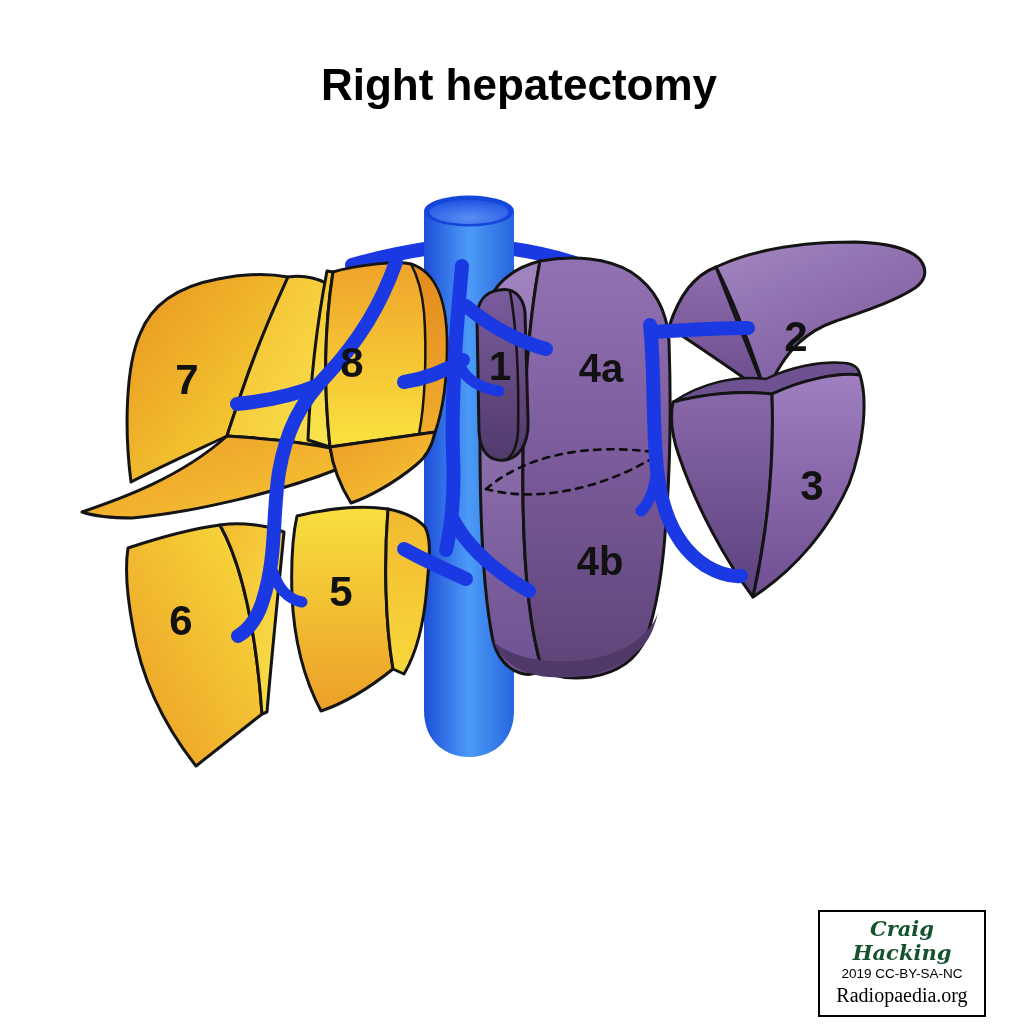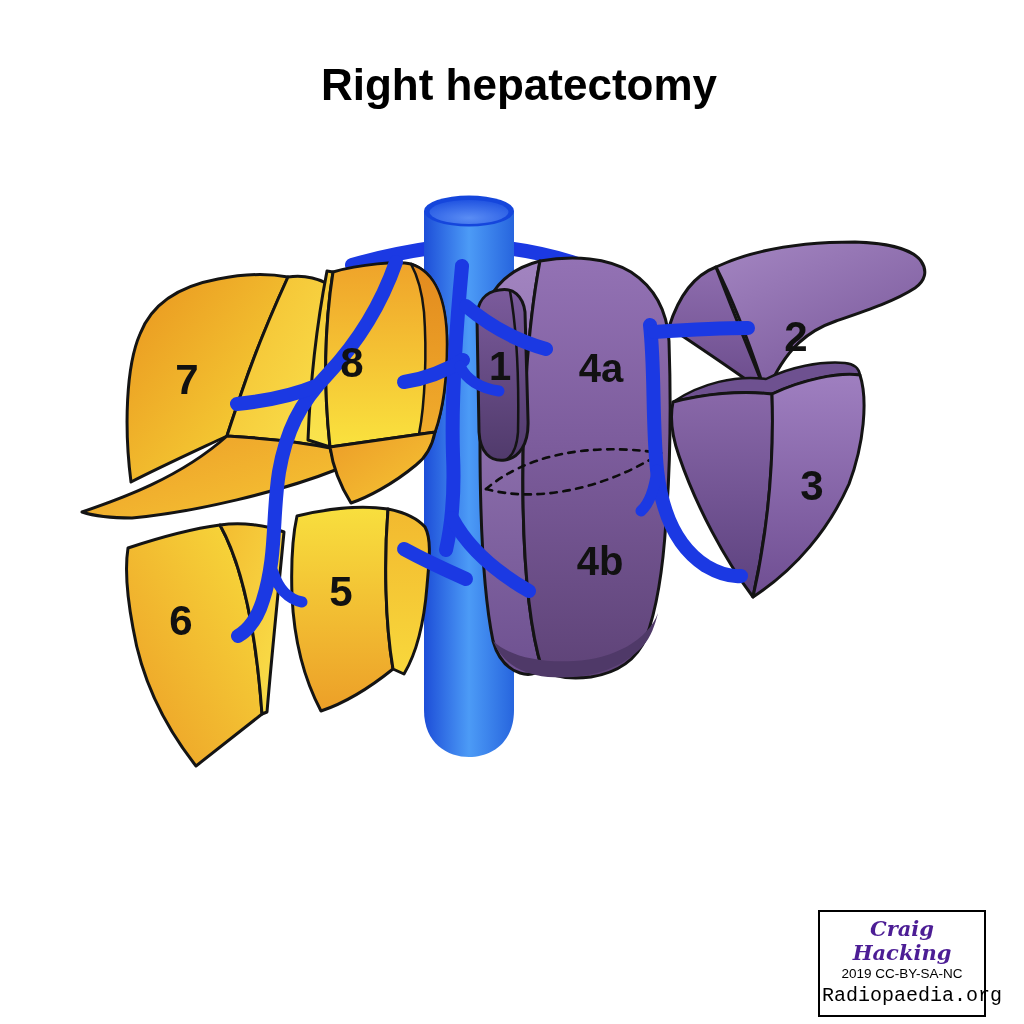--- a/index.html
+++ b/index.html
@@ -9,23 +9,23 @@
   .title-text{font-family:"Liberation Sans",sans-serif;font-weight:700;font-size:44px;fill:#000;}
   .seg-label{font-family:"Liberation Sans",sans-serif;font-weight:700;font-size:42px;fill:var(--label-text,#111);}
   .seg-label-sm{font-family:"Liberation Sans",sans-serif;font-weight:700;font-size:40px;fill:var(--label-text,#111);}
   .outline{stroke:var(--outline,#141414);stroke-width:3;stroke-linejoin:round;}
   .thin{stroke-width:2.5;}
   .vein{stroke:var(--vein-blue,#1B39E3);fill:none;stroke-linecap:round;}
   .contour{fill:none;stroke:var(--outline,#141414);stroke-width:2.5;stroke-linecap:round;}
   .dash{fill:none;stroke:#0d0d0d;stroke-width:2.6;stroke-dasharray:6.5 6.5;stroke-linecap:round;}
   .credit-box{position:absolute;left:818px;top:910px;width:168px;border:2.5px solid #000;
               background:#fff;text-align:center;padding:5px 2px 7px 2px;box-sizing:border-box;}
-  .credit-author{font-family:"DejaVu Serif",serif;font-style:italic;font-weight:700;font-size:21px;color:#4c1d95;line-height:1.15;}
+  .credit-author{font-family:"DejaVu Serif",serif;font-style:italic;font-weight:700;font-size:21px;color:#14532d;line-height:1.15;}
   .credit-license{font-family:Liberation Sans, sans-serif;font-size:13.5px;color:#000;line-height:1.3;}
-  .credit-site{font-family:Liberation Mono, monospace;font-size:20px;color:#000;line-height:1.25;}
+  .credit-site{font-family:Liberation Serif, serif;font-size:20px;color:#000;line-height:1.25;}
 </style>
 </head>
 <body>
 
 <div class="canvas">
   <svg width="1024" height="1024" viewBox="0 0 1024 1024">
     <defs>
       <linearGradient id="gIVC" x1="0" y1="0" x2="1" y2="0">
         <stop offset="0" stop-color="#1D4ED8"></stop>
           <stop offset="0.5" stop-color="#4C9BF6"></stop>

